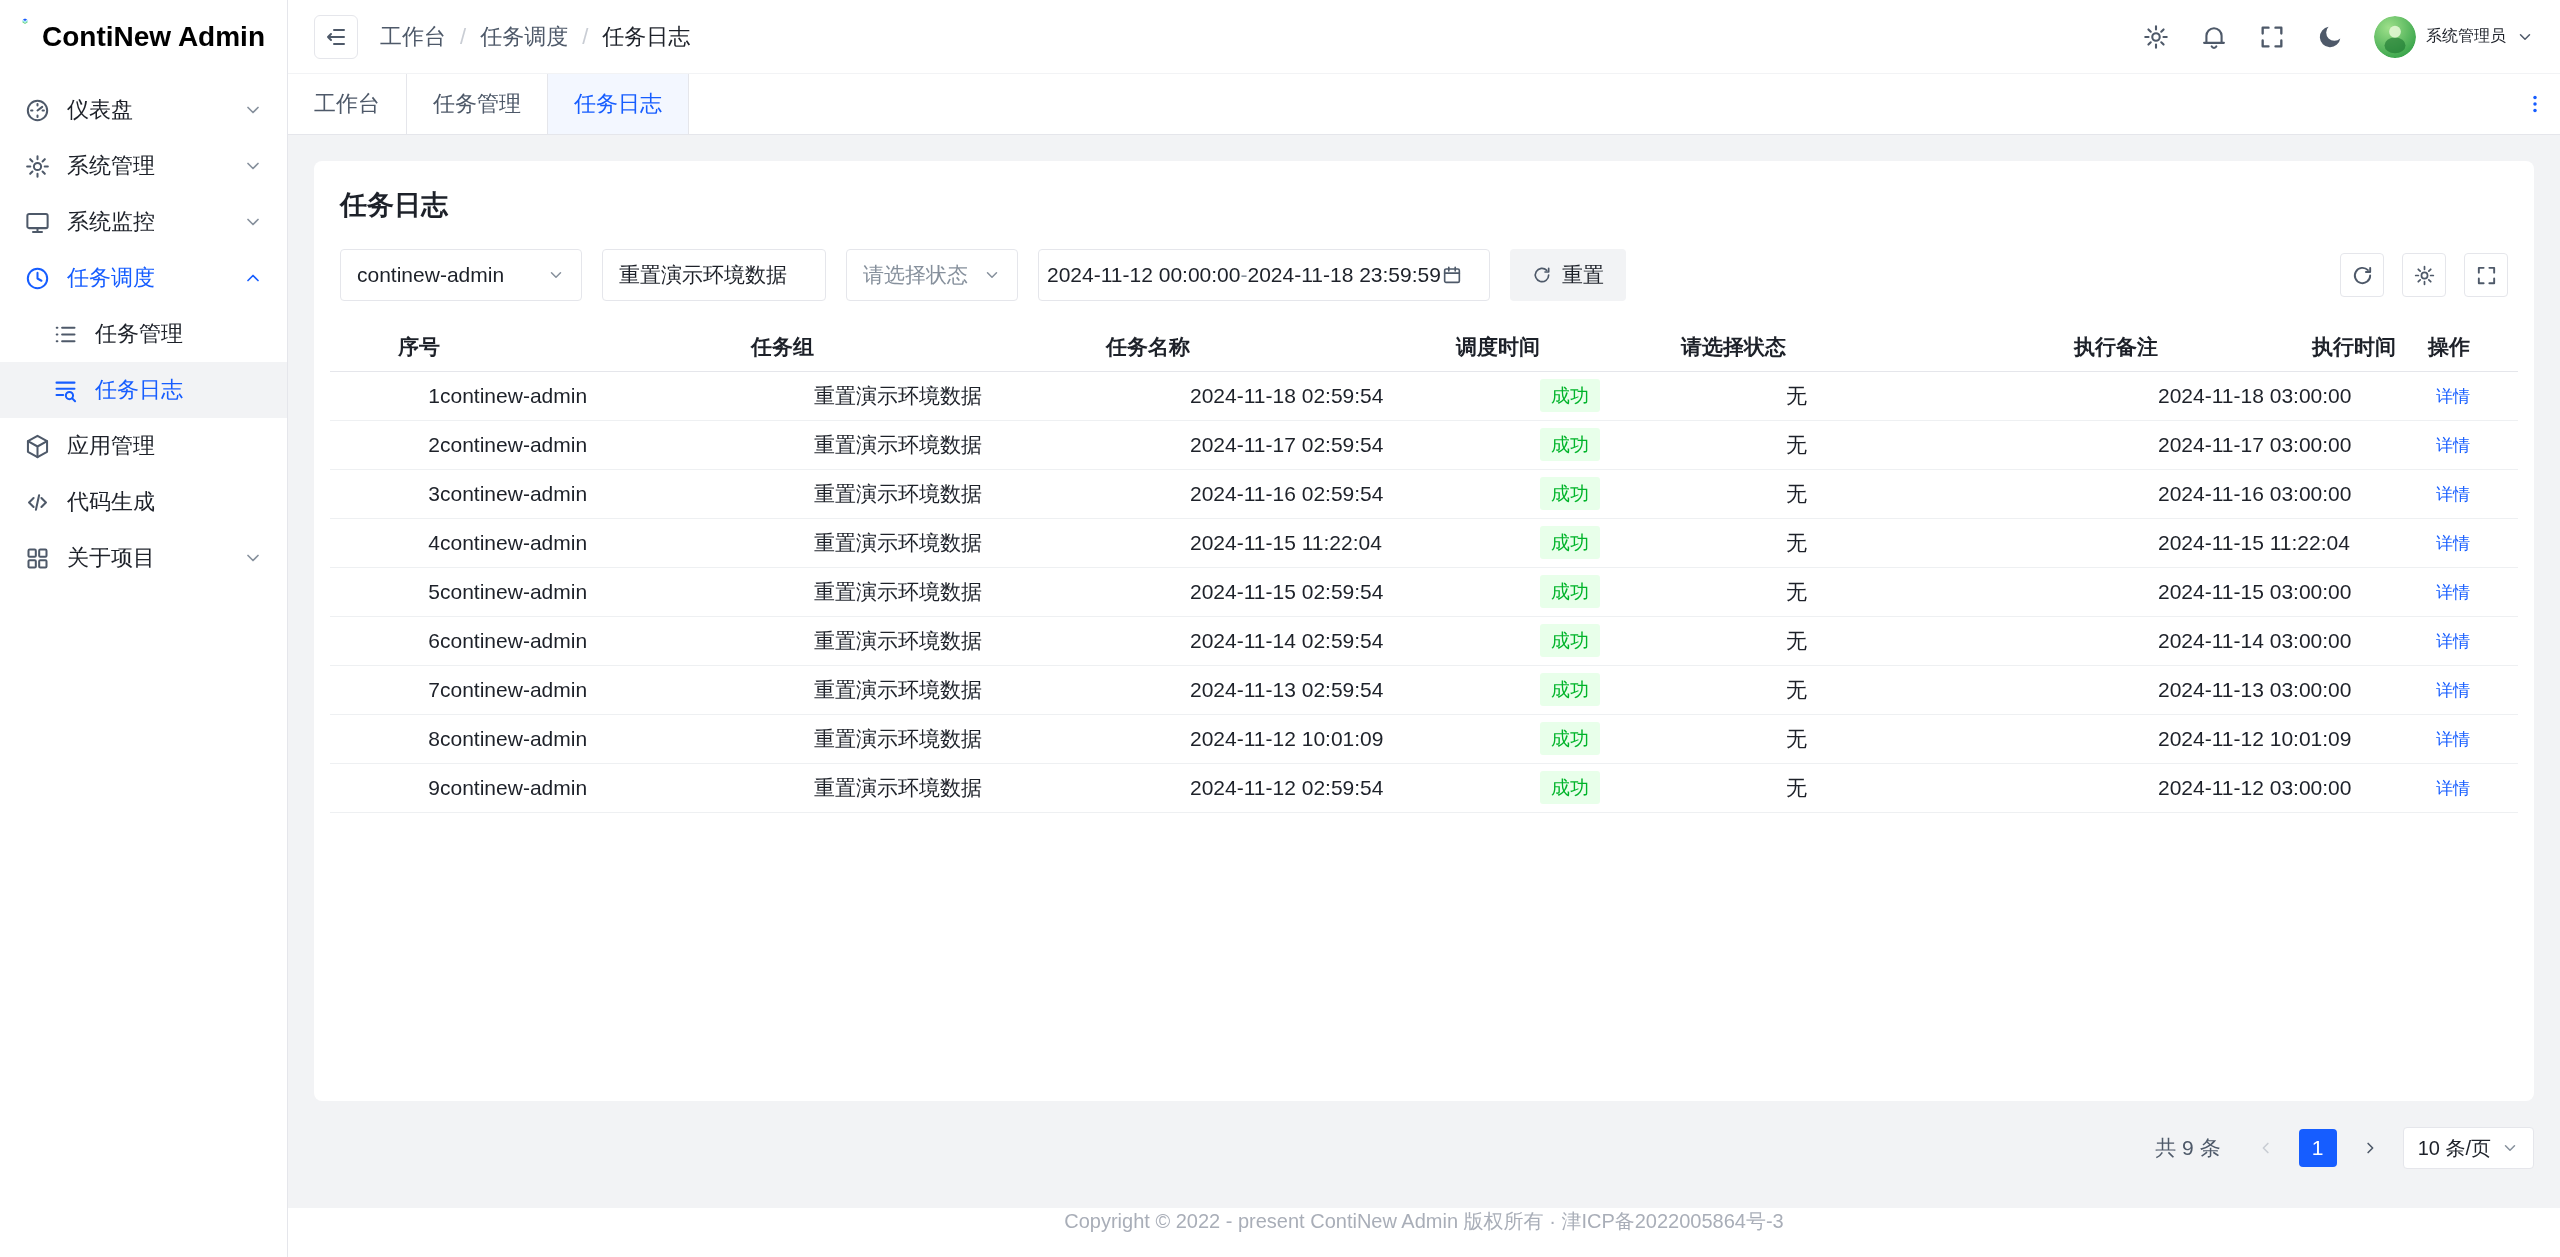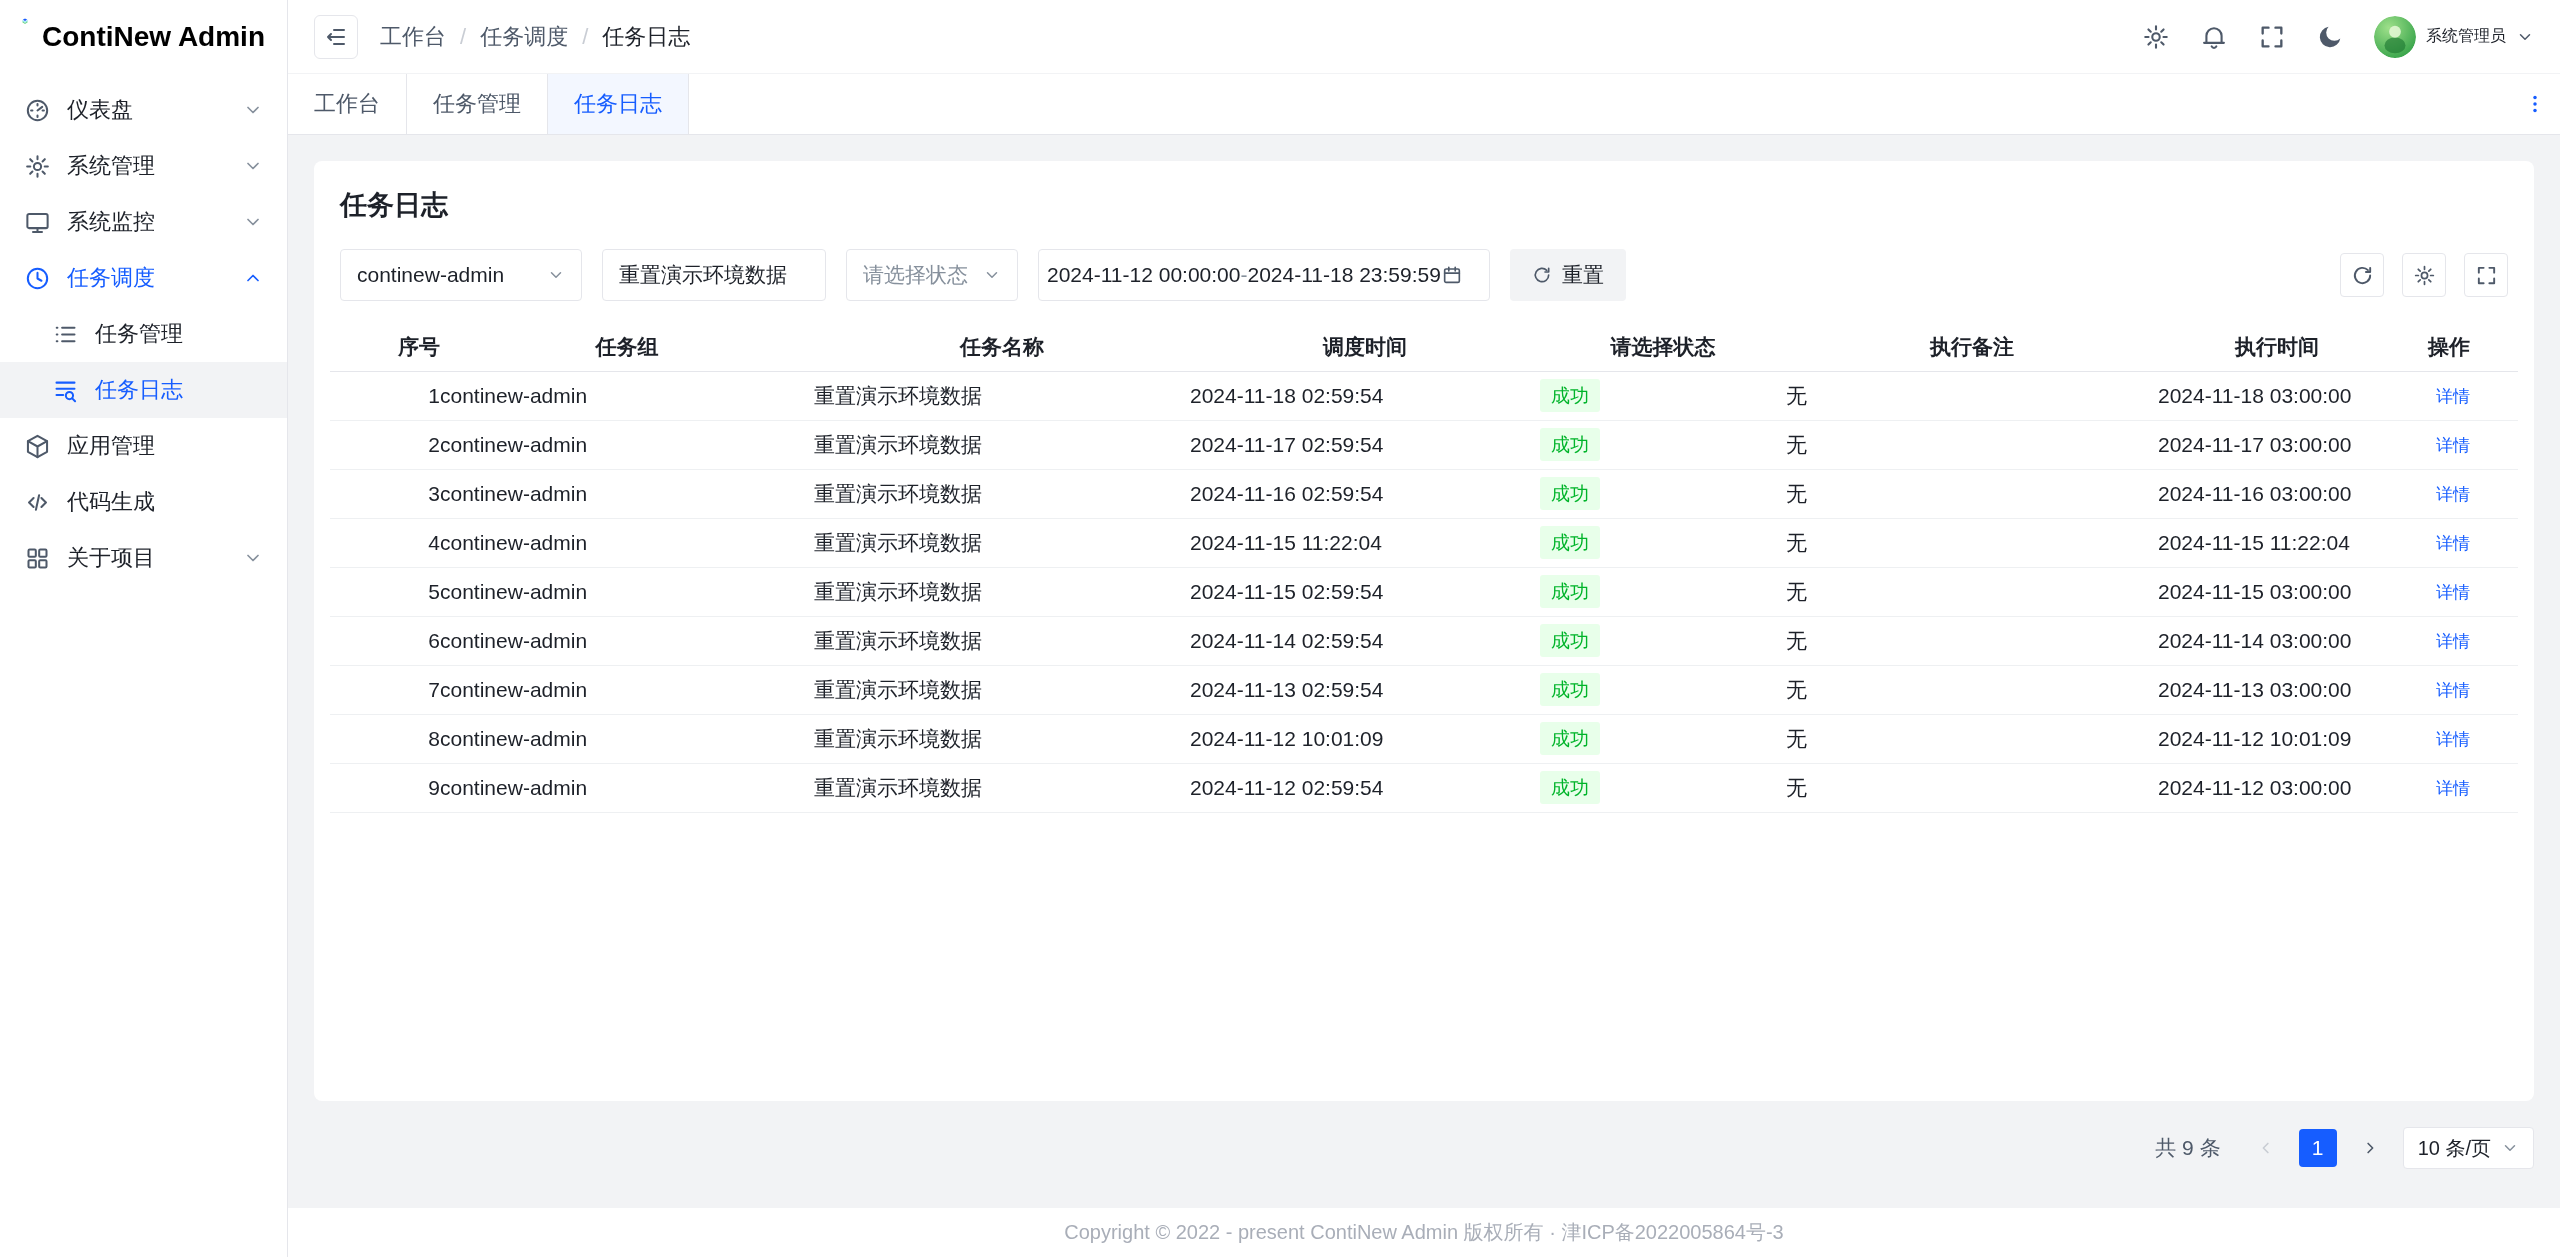--- a/index.html
+++ b/index.html
@@ -70,42 +70,42 @@
   .cal { width: 22px; height: 22px; color: #4e5969; }
   .cal svg { width: 100%; height: 100%; }
   .reset-btn { height: 52px; padding: 0 22px; border: none; border-radius: 4px; background: #f2f3f5; color: #1d2129; display: flex; align-items: center; gap: 10px; font-size: 21px; font-family: inherit; cursor: pointer; }
   .reset-btn .ricon { width: 20px; height: 20px; color: #4e5969; }
   .reset-btn .ricon svg { width: 100%; height: 100%; }
   .filter-actions { margin-left: auto; display: flex; gap: 18px; }
   .icon-btn { width: 44px; height: 44px; border: 1px solid #e5e6eb; border-radius: 4px; background: #fff; display: flex; align-items: center; justify-content: center; color: #4e5969; cursor: pointer; }
   .icon-btn svg { width: 23px; height: 23px; }
 
   table.log-table { width: 100%; margin-top: 22px; border-collapse: collapse; table-layout: fixed; }
-  .log-table th { height: 48px; font-size: 21px; font-weight: 600; color: #1d2129; text-align: center; border-bottom: 1px solid #e5e6eb; }
+  .log-table th { height: 48px; font-size: 21px; font-weight: 600; color: #1d2129; text-align: right; border-bottom: 1px solid #e5e6eb; }
   .log-table td { height: 49px; font-size: 21px; color: #1d2129; border-bottom: 1px solid #eef0f2; }
   .log-table .col0 { width: 110px; text-align: right; }
   .log-table .col1 { width: 374px; }
   .log-table .col2 { width: 376px; }
   .log-table .col3 { width: 350px; }
   .log-table .col4 { width: 246px; }
   .log-table .col5 { width: 372px; }
   .log-table .col6 { width: 238px; }
   .log-table .col7 { text-align: right; padding-right: 48px; }
   .badge { display: inline-block; background: #e8ffea; color: #00b42a; font-size: 19px; line-height: 1; padding: 7px 11px; border-radius: 3px; }
   .link { color: #165dff; cursor: pointer; text-decoration: none; font-size: 17px; }
 
   .pagination { display: flex; align-items: center; justify-content: flex-end; gap: 14px; margin-top: 26px; font-size: 21px; color: #4e5969; }
   .pg-total { margin-right: 12px; }
   .pg-btn { width: 38px; height: 38px; border-radius: 4px; background: #f2f3f5; display: flex; align-items: center; justify-content: center; color: #4e5969; cursor: pointer; }
   .pg-btn svg { width: 18px; height: 18px; }
   .pg-btn.disabled { color: #c9cdd4; }
   .pg-num { width: 38px; height: 38px; border-radius: 4px; background: #165dff; color: #fff; display: flex; align-items: center; justify-content: center; font-size: 21px; cursor: pointer; }
   .pg-size { height: 42px; border: 1px solid #e5e6eb; border-radius: 4px; background: #fff; display: flex; align-items: center; gap: 10px; padding: 0 14px; font-size: 20px; color: #1d2129; cursor: pointer; }
 
-  .footer { height: 49px; background: #fff; display: flex; align-items: center; justify-content: center; font-size: 20px; color: #a9aeb8; flex-shrink: 0; }
+  .footer { height: 49px; background: #fff; display: flex; justify-content: center; font-size: 20px; color: #a9aeb8; flex-shrink: 0; }
 </style>
 </head>
 <body>
 
 <div class="app">
 
   <aside class="sidebar">
     <div class="logo">
       <span class="logo-icon">
         <svg viewBox="0 0 36 36">

